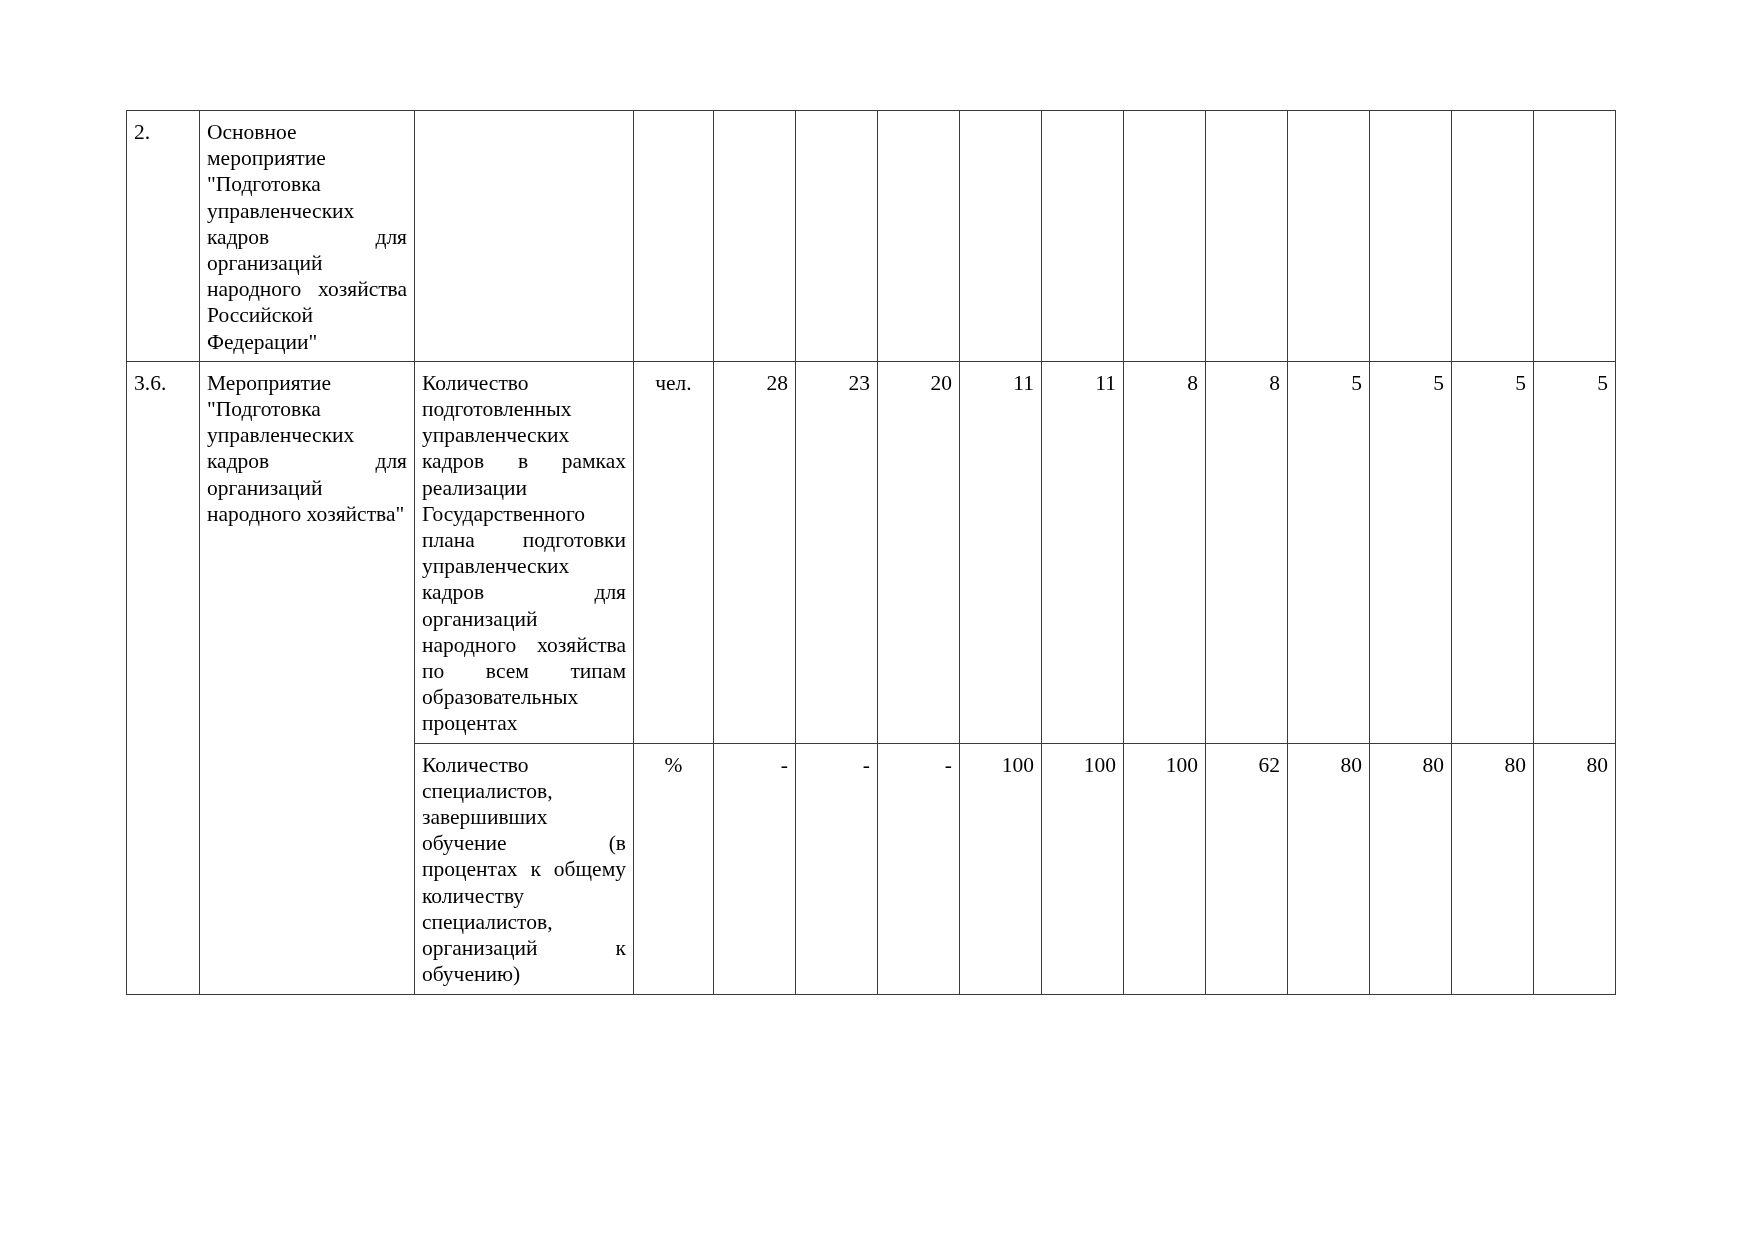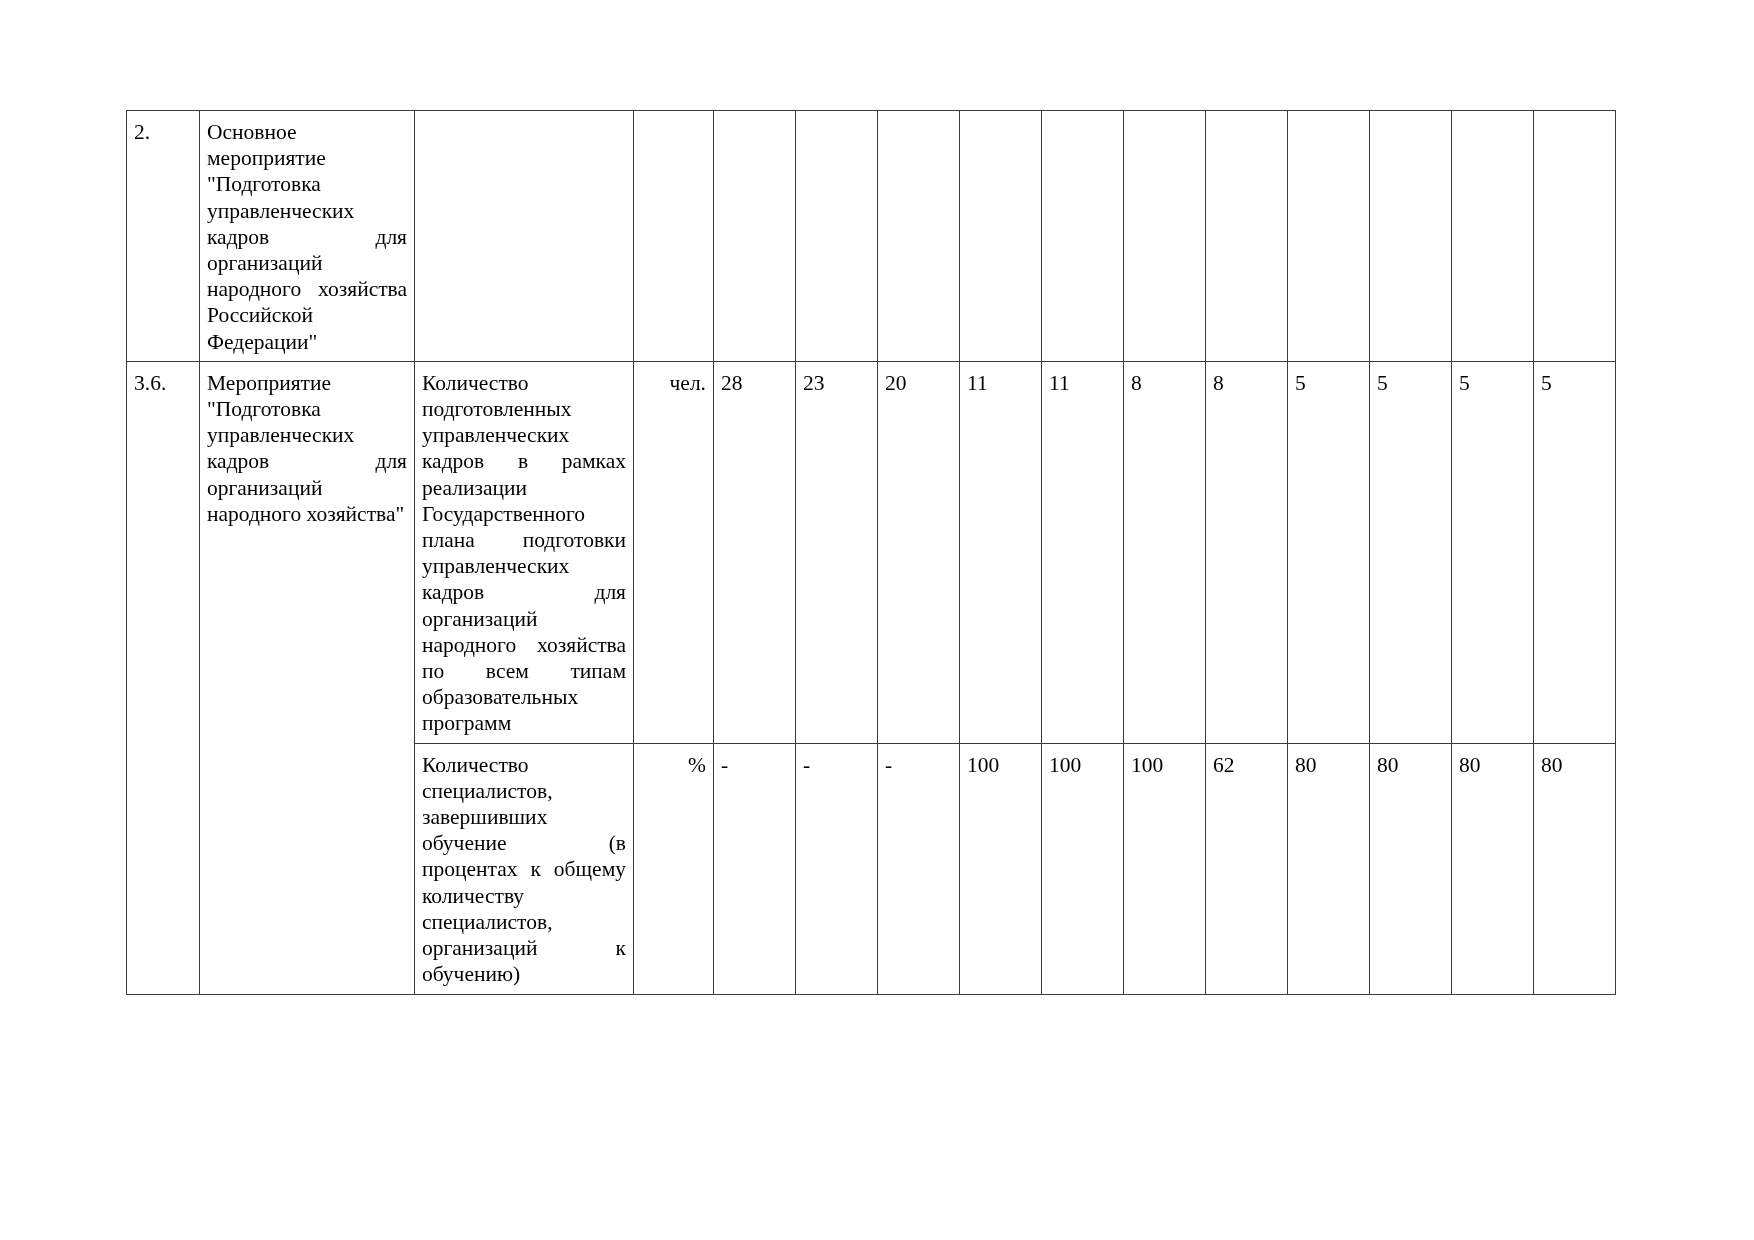--- a/index.html
+++ b/index.html
@@ -47,26 +47,26 @@
     text-align-last: left;
     hyphens: none;
   }
   td.c-indicator {
     width: 204px;
     text-align: justify;
     text-align-last: left;
   }
   td.c-unit {
     width: 65px;
-    text-align: right;
+    text-align: center;
     vertical-align: top;
   }
   td.c-val {
     width: 67px;
-    text-align: left;
+    text-align: right;
     vertical-align: top;
   }
 </style>
 </head>
 <body>
 
 <div class="page">
 
   <table class="doc-table">
     <tbody>
@@ -85,21 +85,21 @@
         <td class="c-val"></td>
         <td class="c-val"></td>
         <td class="c-val"></td>
         <td class="c-val"></td>
         <td class="c-val"></td>
       </tr>
 
       <tr>
         <td class="c-num" rowspan="2">3.6.</td>
         <td class="c-name" rowspan="2">Мероприятие "Подготовка управленческих кадров для организаций народного хозяйства"</td>
-        <td class="c-indicator">Количество подготовленных управленческих кадров в рамках реализации Государственного плана подготовки управленческих кадров для организаций народного хозяйства по всем типам образовательных программ</td>
+        <td class="c-indicator">Количество подготовленных управленческих кадров в рамках реализации Государственного плана подготовки управленческих кадров для организаций народного хозяйства по всем типам образовательных процентах</td>
         <td class="c-unit">чел.</td>
         <td class="c-val">28</td>
         <td class="c-val">23</td>
         <td class="c-val">20</td>
         <td class="c-val">11</td>
         <td class="c-val">11</td>
         <td class="c-val">8</td>
         <td class="c-val">8</td>
         <td class="c-val">5</td>
         <td class="c-val">5</td>

